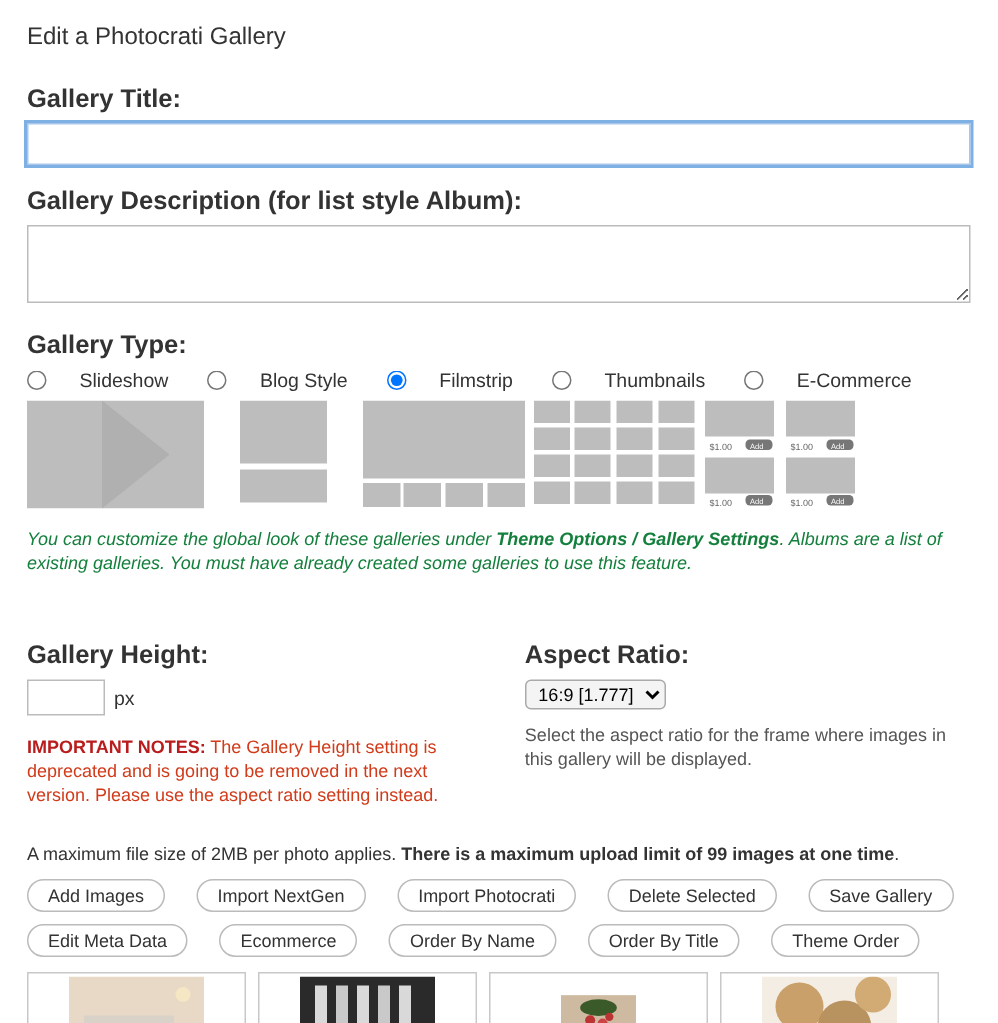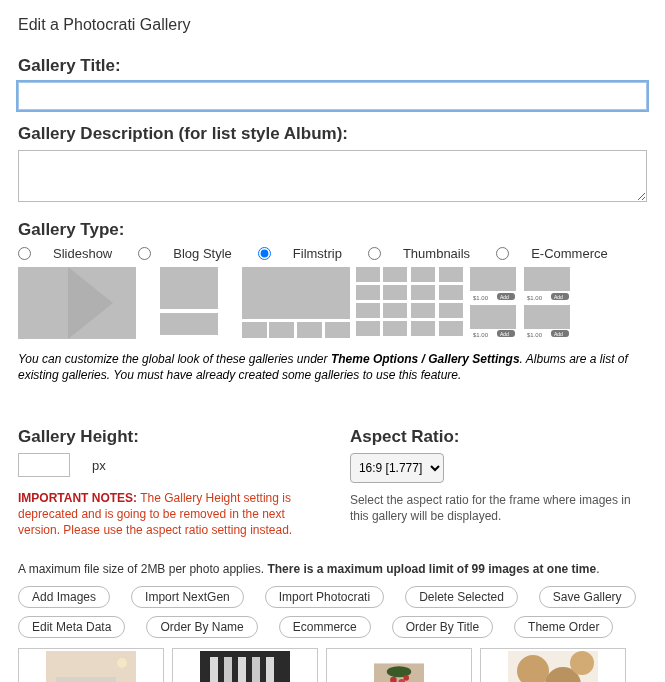--- a/index.html
+++ b/index.html
@@ -56,43 +56,43 @@
     gap: 6px;
     margin-top: 6px;
     margin-bottom: 12px;
   }
   .prev {
     height: 72px;
     background: transparent;
   }
   .subtext {
     font-style: italic;
-    color: #000000;
+    color: #15803d;
     font-size: 12px;
     line-height: 1.35;
   }
   .subtext b { font-style: italic; }
   .two-col {
     display: flex;
     gap: 30px;
     margin-top: 22px;
   }
   .col { flex: 1; }
   .col-left { flex: 0 0 48%; }
-  .height-wrap { display:flex; align-items:center; gap:22px; }
+  .height-wrap { display:flex; align-items:center; gap:6px; }
   .height-input {
     width: 52px;
     height: 24px;
     border: 1px solid #bbb;
     padding: 2px 4px;
     font-family: inherit;
   }
   .aspect-select {
     font-size: 12px;
-    height: 30px;
+    height: 20px;
     border: 1px solid #aaa;
     background: #f4f4f4;
     border-radius: 4px;
     padding: 1px 4px;
     font-family: inherit;
   }
   .warn {
     color: #d13b1a;
     font-size: 12px;
     margin-top: 14px;
@@ -286,22 +286,22 @@
 
 <div class="btn-row">
   <button class="btn">Add Images</button>
   <button class="btn">Import NextGen</button>
   <button class="btn">Import Photocrati</button>
   <button class="btn">Delete Selected</button>
   <button class="btn">Save Gallery</button>
 </div>
 <div class="btn-row">
   <button class="btn">Edit Meta Data</button>
+  <button class="btn">Ecommerce</button>
   <button class="btn">Order By Name</button>
-  <button class="btn">Ecommerce</button>
   <button class="btn">Order By Title</button>
   <button class="btn">Theme Order</button>
 </div>
 
 <div class="thumbs">
   <div class="thumb-frame">
     <svg class="thumb-inner" viewBox="0 0 90 56">
       <rect x="0" y="0" width="90" height="40" fill="#e8d9c6"></rect>
       <rect x="0" y="40" width="90" height="16" fill="#b97a4a"></rect>
       <rect x="10" y="26" width="60" height="14" fill="#d8d2c8"></rect>

